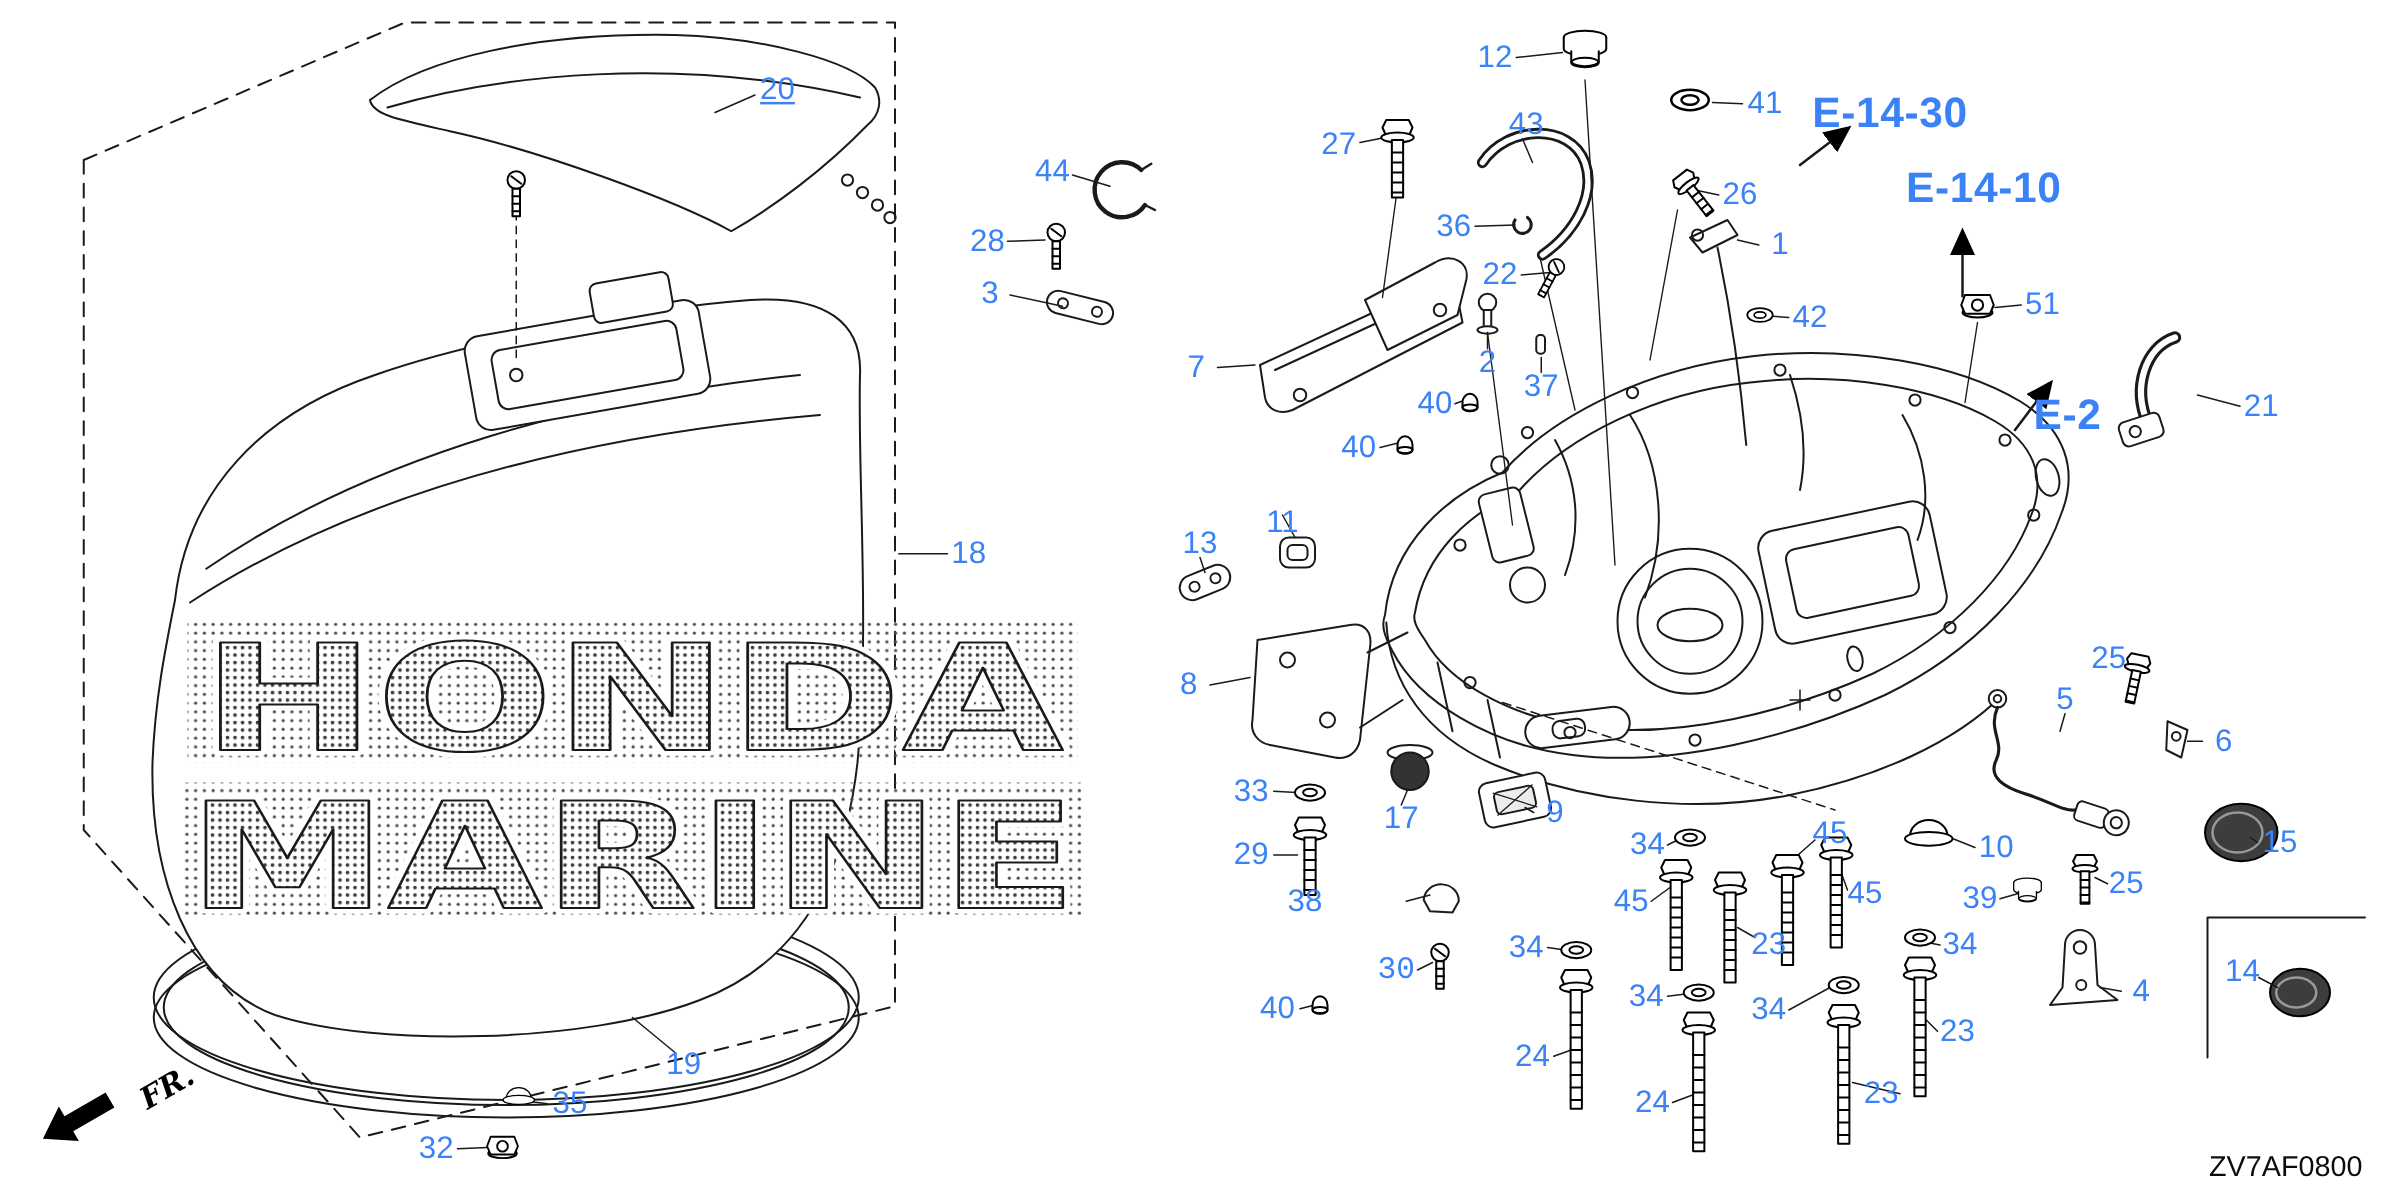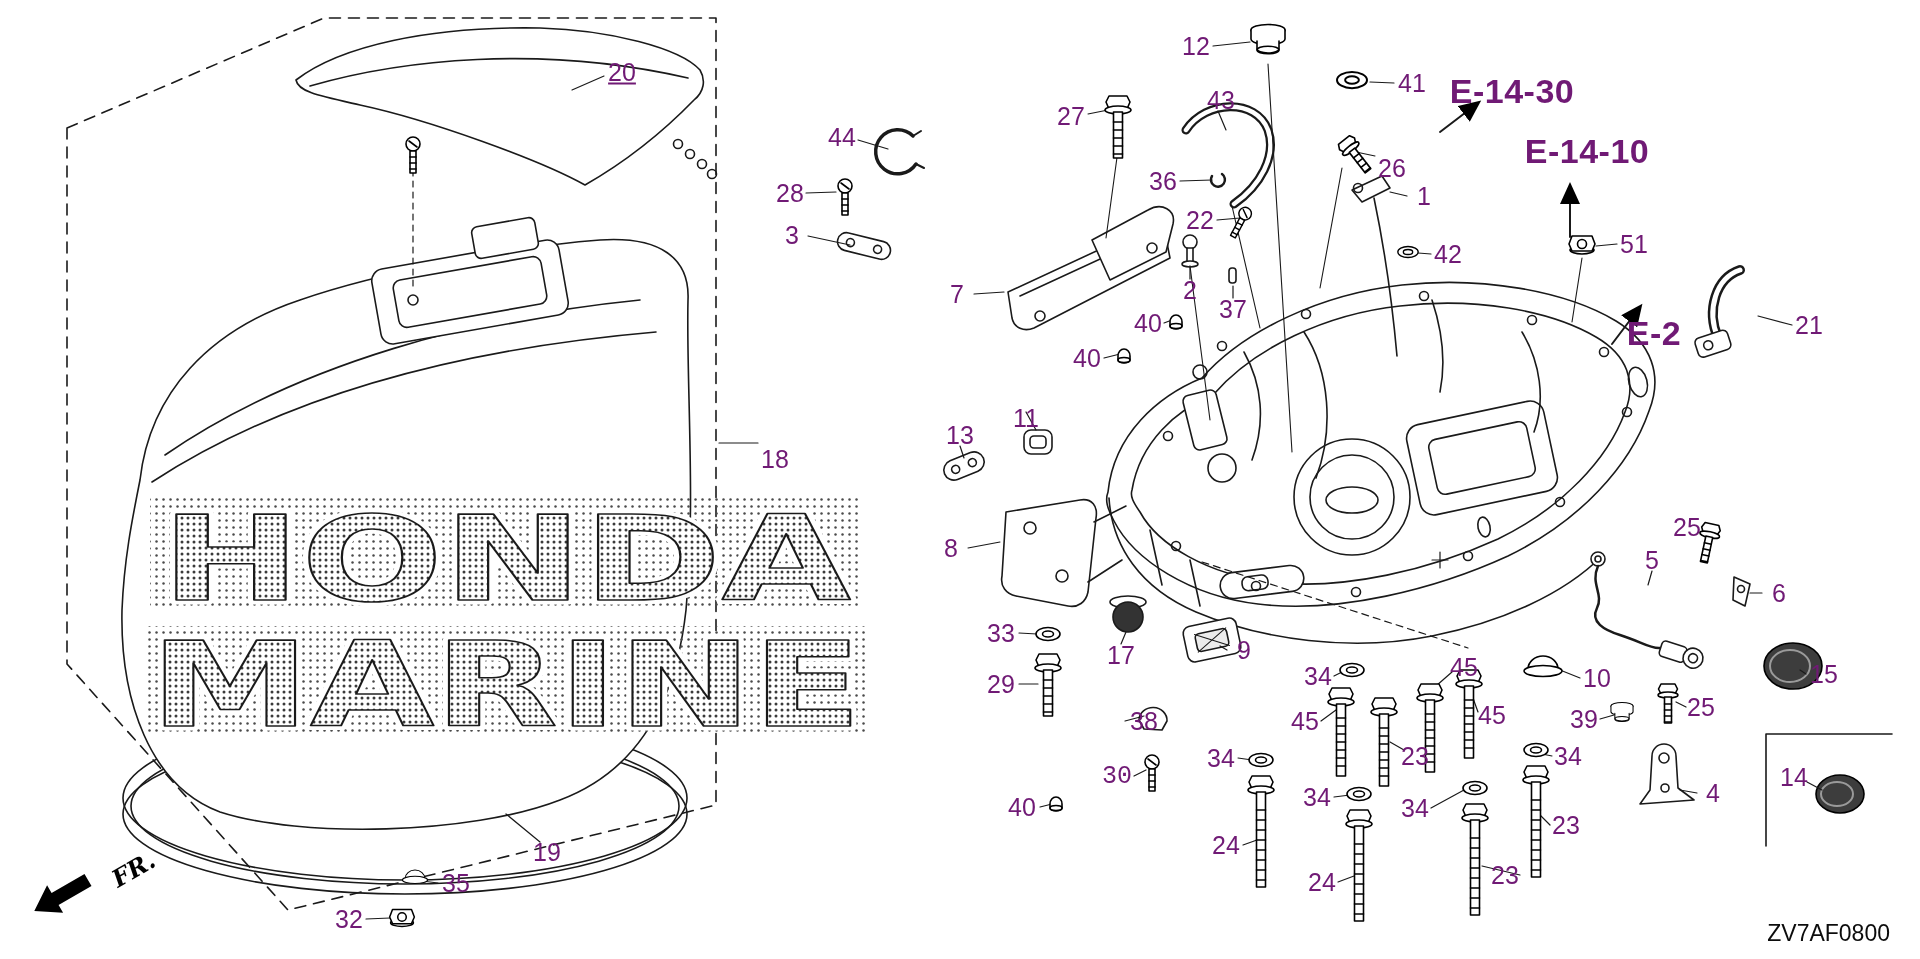--- a/index.html
+++ b/index.html
@@ -1,18 +1,18 @@
 <!DOCTYPE html>
 <html><head>
 <meta charset="utf-8">
 <style>
   html,body{margin:0;padding:0;background:#fff;}
   .stage{position:relative;width:1920px;height:959px;background:#fff;overflow:hidden;font-family:"Liberation Sans",sans-serif;}
   svg.art{position:absolute;left:0;top:0;}
-  .callout{position:absolute;transform:translate(-50%,-50%);font-size:25px;color:#701a75;white-space:nowrap;}
+  .callout{position:absolute;transform:translate(-50%,-50%);font-size:25px;color:#3b82f6;white-space:nowrap;}
   .callout.ref{font-weight:700;font-size:34px;letter-spacing:.5px;}
   #diagram-code{position:absolute;right:30px;bottom:12px;font-size:23px;color:#0c0c0c;}
   .brand{font-family:"DejaVu Sans",sans-serif;font-weight:700;font-size:118px;}
   .brand.halo{fill:#fff;stroke:#fff;stroke-width:9px;}
   .brand.main{fill:url(#dotsDense);stroke:#1a1a1a;stroke-width:1.6px;}
 </style>
 </head>
 <body>
 
 <div class="stage">
@@ -332,48 +332,48 @@
 
 <div id="callout-layer" style="position:absolute;inset:0;">
       <div class="callout" style="left: 622px; top: 72px; text-decoration: underline;">20</div>
       <div class="callout" style="left: 842px; top: 137px;">44</div>
       <div class="callout" style="left: 790px; top: 193px;">28</div>
       <div class="callout" style="left: 792px; top: 235px;">3</div>
       <div class="callout" style="left: 1071px; top: 116px;">27</div>
       <div class="callout" style="left: 1221px; top: 100px;">43</div>
       <div class="callout" style="left: 1196px; top: 46px;">12</div>
       <div class="callout" style="left: 1412px; top: 83px;">41</div>
-      <div class="callout" style="left: 1392px; top: 168px;">26</div>
+      <div class="callout" style="left: 1392px; top: 156px;">26</div>
       <div class="callout" style="left: 1424px; top: 196px;">1</div>
       <div class="callout" style="left: 1163px; top: 181px;">36</div>
       <div class="callout" style="left: 1200px; top: 220px;">22</div>
       <div class="callout" style="left: 1448px; top: 254px;">42</div>
       <div class="callout" style="left: 1634px; top: 244px;">51</div>
       <div class="callout" style="left: 1190px; top: 290px;">2</div>
       <div class="callout" style="left: 1233px; top: 309px;">37</div>
       <div class="callout" style="left: 957px; top: 294px;">7</div>
       <div class="callout" style="left: 1148px; top: 323px;">40</div>
       <div class="callout" style="left: 1809px; top: 325px;">21</div>
       <div class="callout" style="left: 1087px; top: 358px;">40</div>
       <div class="callout" style="left: 1026px; top: 418px;">11</div>
       <div class="callout" style="left: 960px; top: 435px;">13</div>
-      <div class="callout" style="left: 775px; top: 459px; text-align: center;">18</div>
+      <div class="callout" style="left: 775px; top: 443px; text-align: center;">18</div>
       <div class="callout" style="left: 951px; top: 548px;">8</div>
       <div class="callout" style="left: 1687px; top: 527px;">25</div>
       <div class="callout" style="left: 1652px; top: 560px;">5</div>
       <div class="callout" style="left: 1779px; top: 593px;">6</div>
       <div class="callout" style="left: 1001px; top: 633px;">33</div>
       <div class="callout" style="left: 1121px; top: 655px;">17</div>
       <div class="callout" style="left: 1244px; top: 650px;">9</div>
       <div class="callout" style="left: 1318px; top: 676px;">34</div>
       <div class="callout" style="left: 1464px; top: 667px;">45</div>
       <div class="callout" style="left: 1597px; top: 678px;">10</div>
       <div class="callout" style="left: 1824px; top: 674px;">15</div>
       <div class="callout" style="left: 1001px; top: 684px;">29</div>
-      <div class="callout" style="left: 1144px; top: 721px;">38</div>
+      <div class="callout" style="left: 1044px; top: 721px;">38</div>
       <div class="callout" style="left: 1305px; top: 721px;">45</div>
       <div class="callout" style="left: 1492px; top: 715px;">45</div>
       <div class="callout" style="left: 1584px; top: 719px;">39</div>
       <div class="callout" style="left: 1701px; top: 707px;">25</div>
       <div class="callout" style="left: 1415px; top: 756px;">23</div>
       <div class="callout" style="left: 1568px; top: 756px;">34</div>
       <div class="callout" style="left: 1117px; top: 776px; font-family: Liberation Mono, monospace;">30</div>
       <div class="callout" style="left: 1221px; top: 758px;">34</div>
       <div class="callout" style="left: 1317px; top: 797px;">34</div>
       <div class="callout" style="left: 1415px; top: 808px;">34</div>

